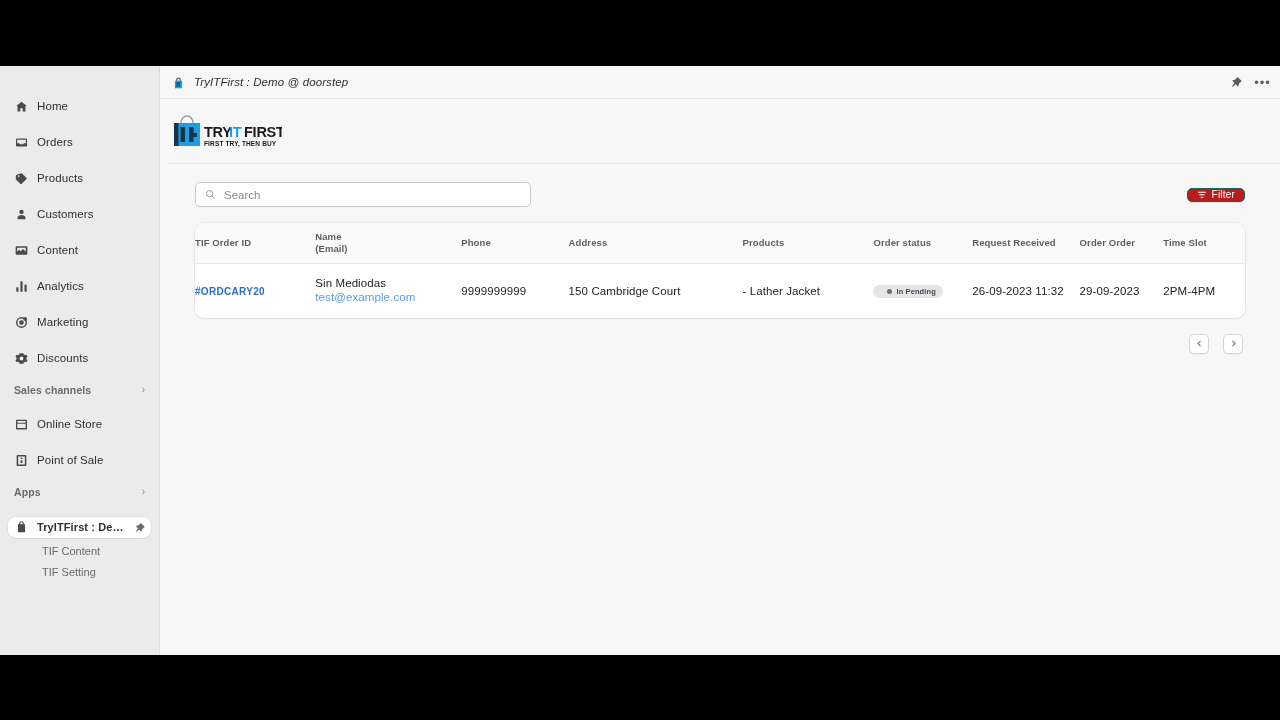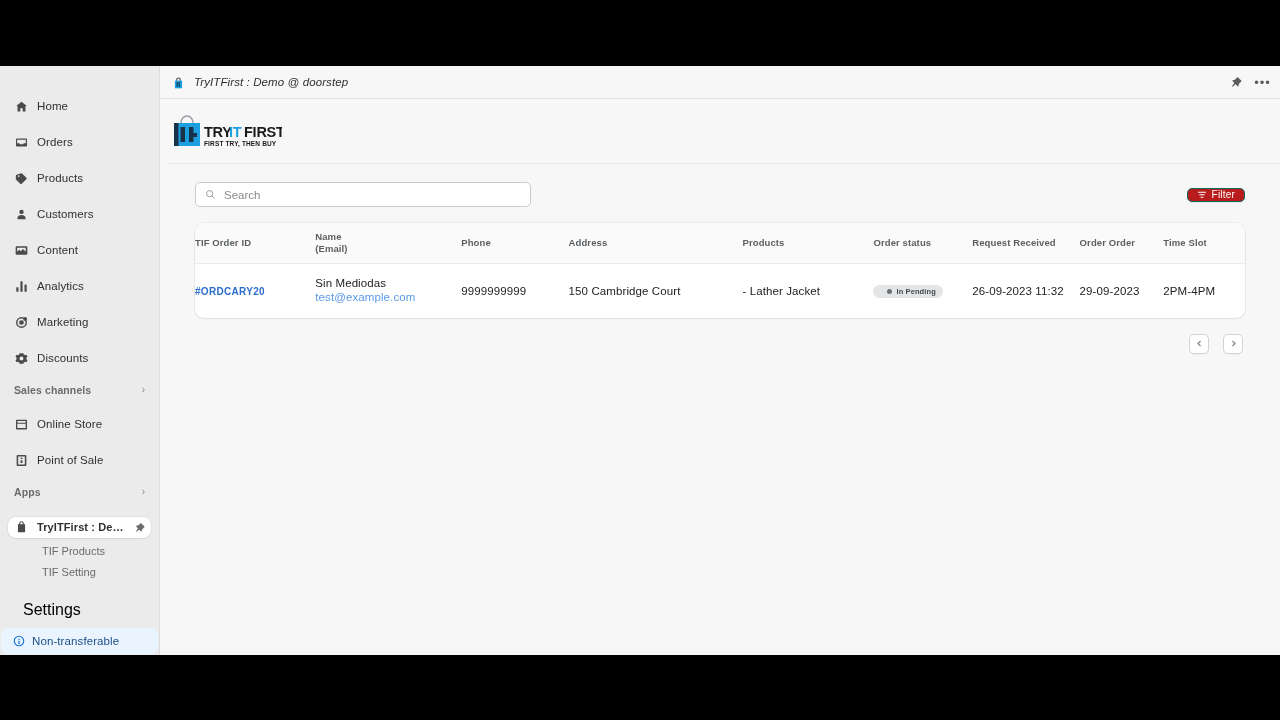--- a/index.html
+++ b/index.html
@@ -296,43 +296,24 @@
             </span>
             <span class="nm-label">TryITFirst : Demo @ d...</span>
           </span>
           <span class="pin-ico">
             <svg viewBox="0 0 20 20">
                 <path d="M12.6 1.6 8.1 6.1l-3.5.9a.9.9 0 0 0-.4 1.5l3 3-3.9 5.6a.5.5 0 0 0 .7.7l5.6-3.9 3 3a.9.9 0 0 0 1.5-.4l.9-3.5 4.5-4.5z"></path>
               </svg>
           </span>
         </div>
 
-        <div class="nav-subitem">TIF Products</div>
+        <div class="nav-subitem">TIF Content</div>
         <div class="nav-subitem">TIF Setting</div>
       </div>
 
-      <div class="sidebar-bottom">
-        <div class="settings-row">
-          <span class="nm-ico">
-            <svg viewBox="0 0 20 20">
-                <path d="M17.6 11.3a7.9 7.9 0 0 0 0-2.6l1.7-1.3-1.7-3-2 .7a7.6 7.6 0 0 0-2.3-1.3L13 1.8H7l-.3 2a7.6 7.6 0 0 0-2.3 1.3l-2-.7-1.7 3 1.7 1.3a7.9 7.9 0 0 0 0 2.6L.7 12.6l1.7 3 2-.7a7.6 7.6 0 0 0 2.3 1.3l.3 2h6l.3-2a7.6 7.6 0 0 0 2.3-1.3l2 .7 1.7-3zM10 13a3 3 0 1 1 0-6 3 3 0 0 1 0 6z"></path>
-              </svg>
-          </span>
-          <span class="nm-label">Settings</span>
-        </div>
-
-        <div class="banner-nontransfer">
-          <span class="bt-ico">
-            <svg viewBox="0 0 20 20">
-                <path d="M10 1.2a8.8 8.8 0 1 0 0 17.6 8.8 8.8 0 0 0 0-17.6zm0 1.8a7 7 0 1 1 0 14 7 7 0 0 1 0-14zm-1 3.2h2v2h-2zm0 3.3h2v5.3h-2z"></path>
-              </svg>
-          </span>
-          <span class="bt-label">Non-transferable</span>
-        </div>
-      </div>
     </aside>
 
     <div class="main-col">
 
       <div class="embed-topbar">
         <span class="bag-ico">
           <svg viewBox="0 0 20 20" width="13" height="13">
             <path d="M4.5 5.6h11v11.8h-11z" fill="#1b9fe0"></path>
             <path d="M6.4 5.6V4.2a3.6 3.6 0 0 1 7.2 0v1.4h-1.7V4.2a1.9 1.9 0 0 0-3.8 0v1.4z" fill="#4a4a4a"></path>
             <rect x="7.1" y="7.6" width="1.7" height="7.6" fill="#18324a"></rect>

